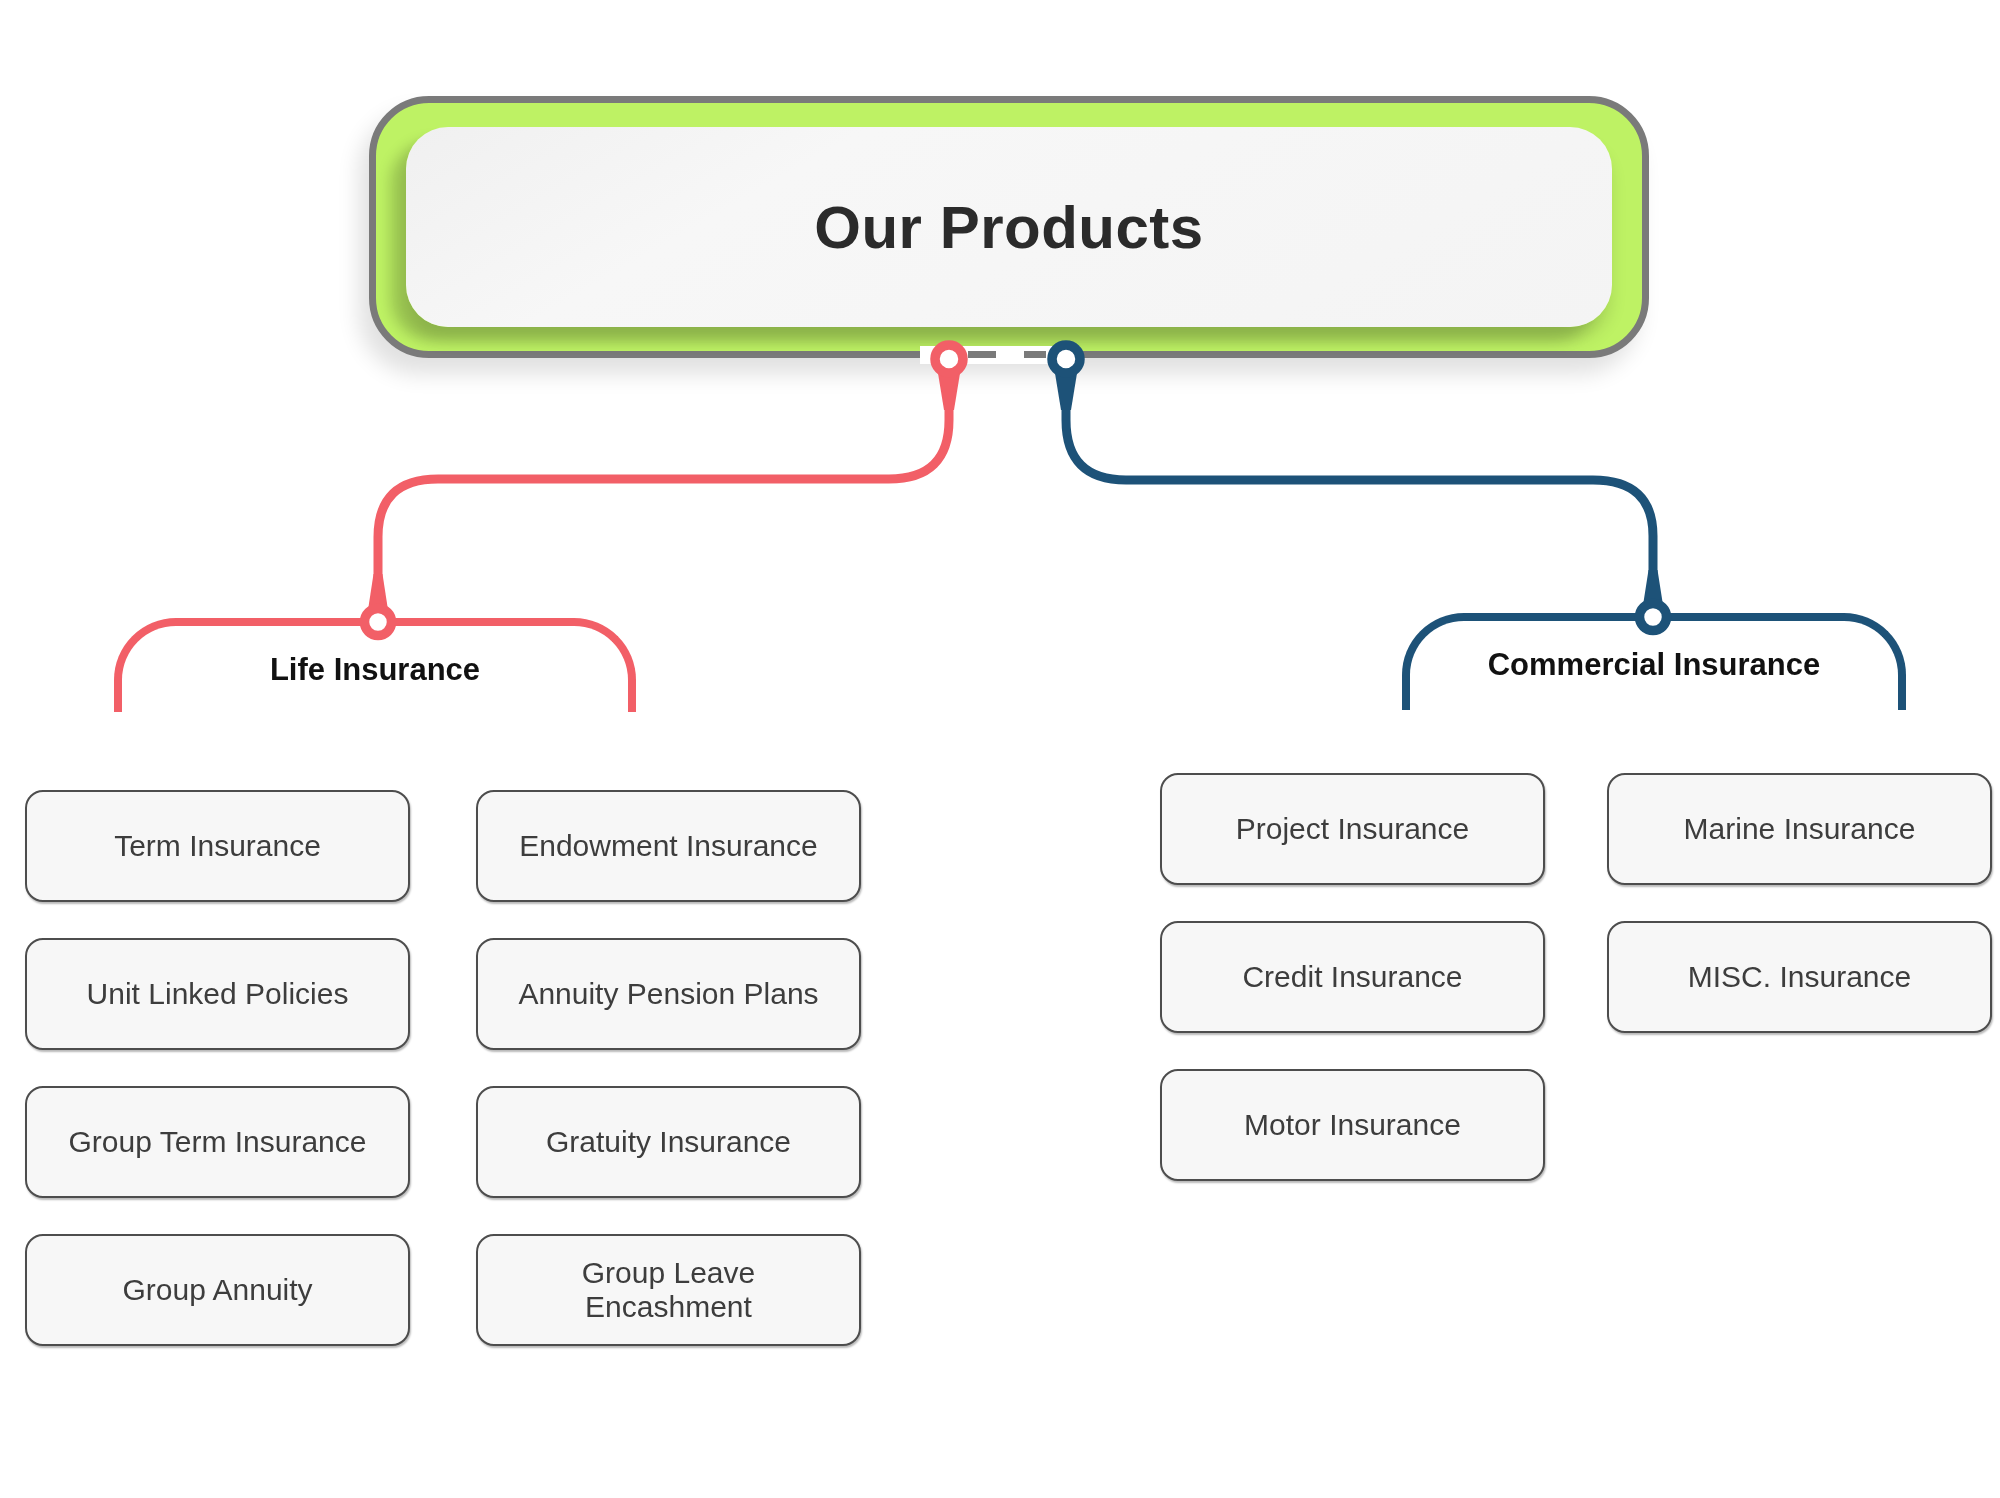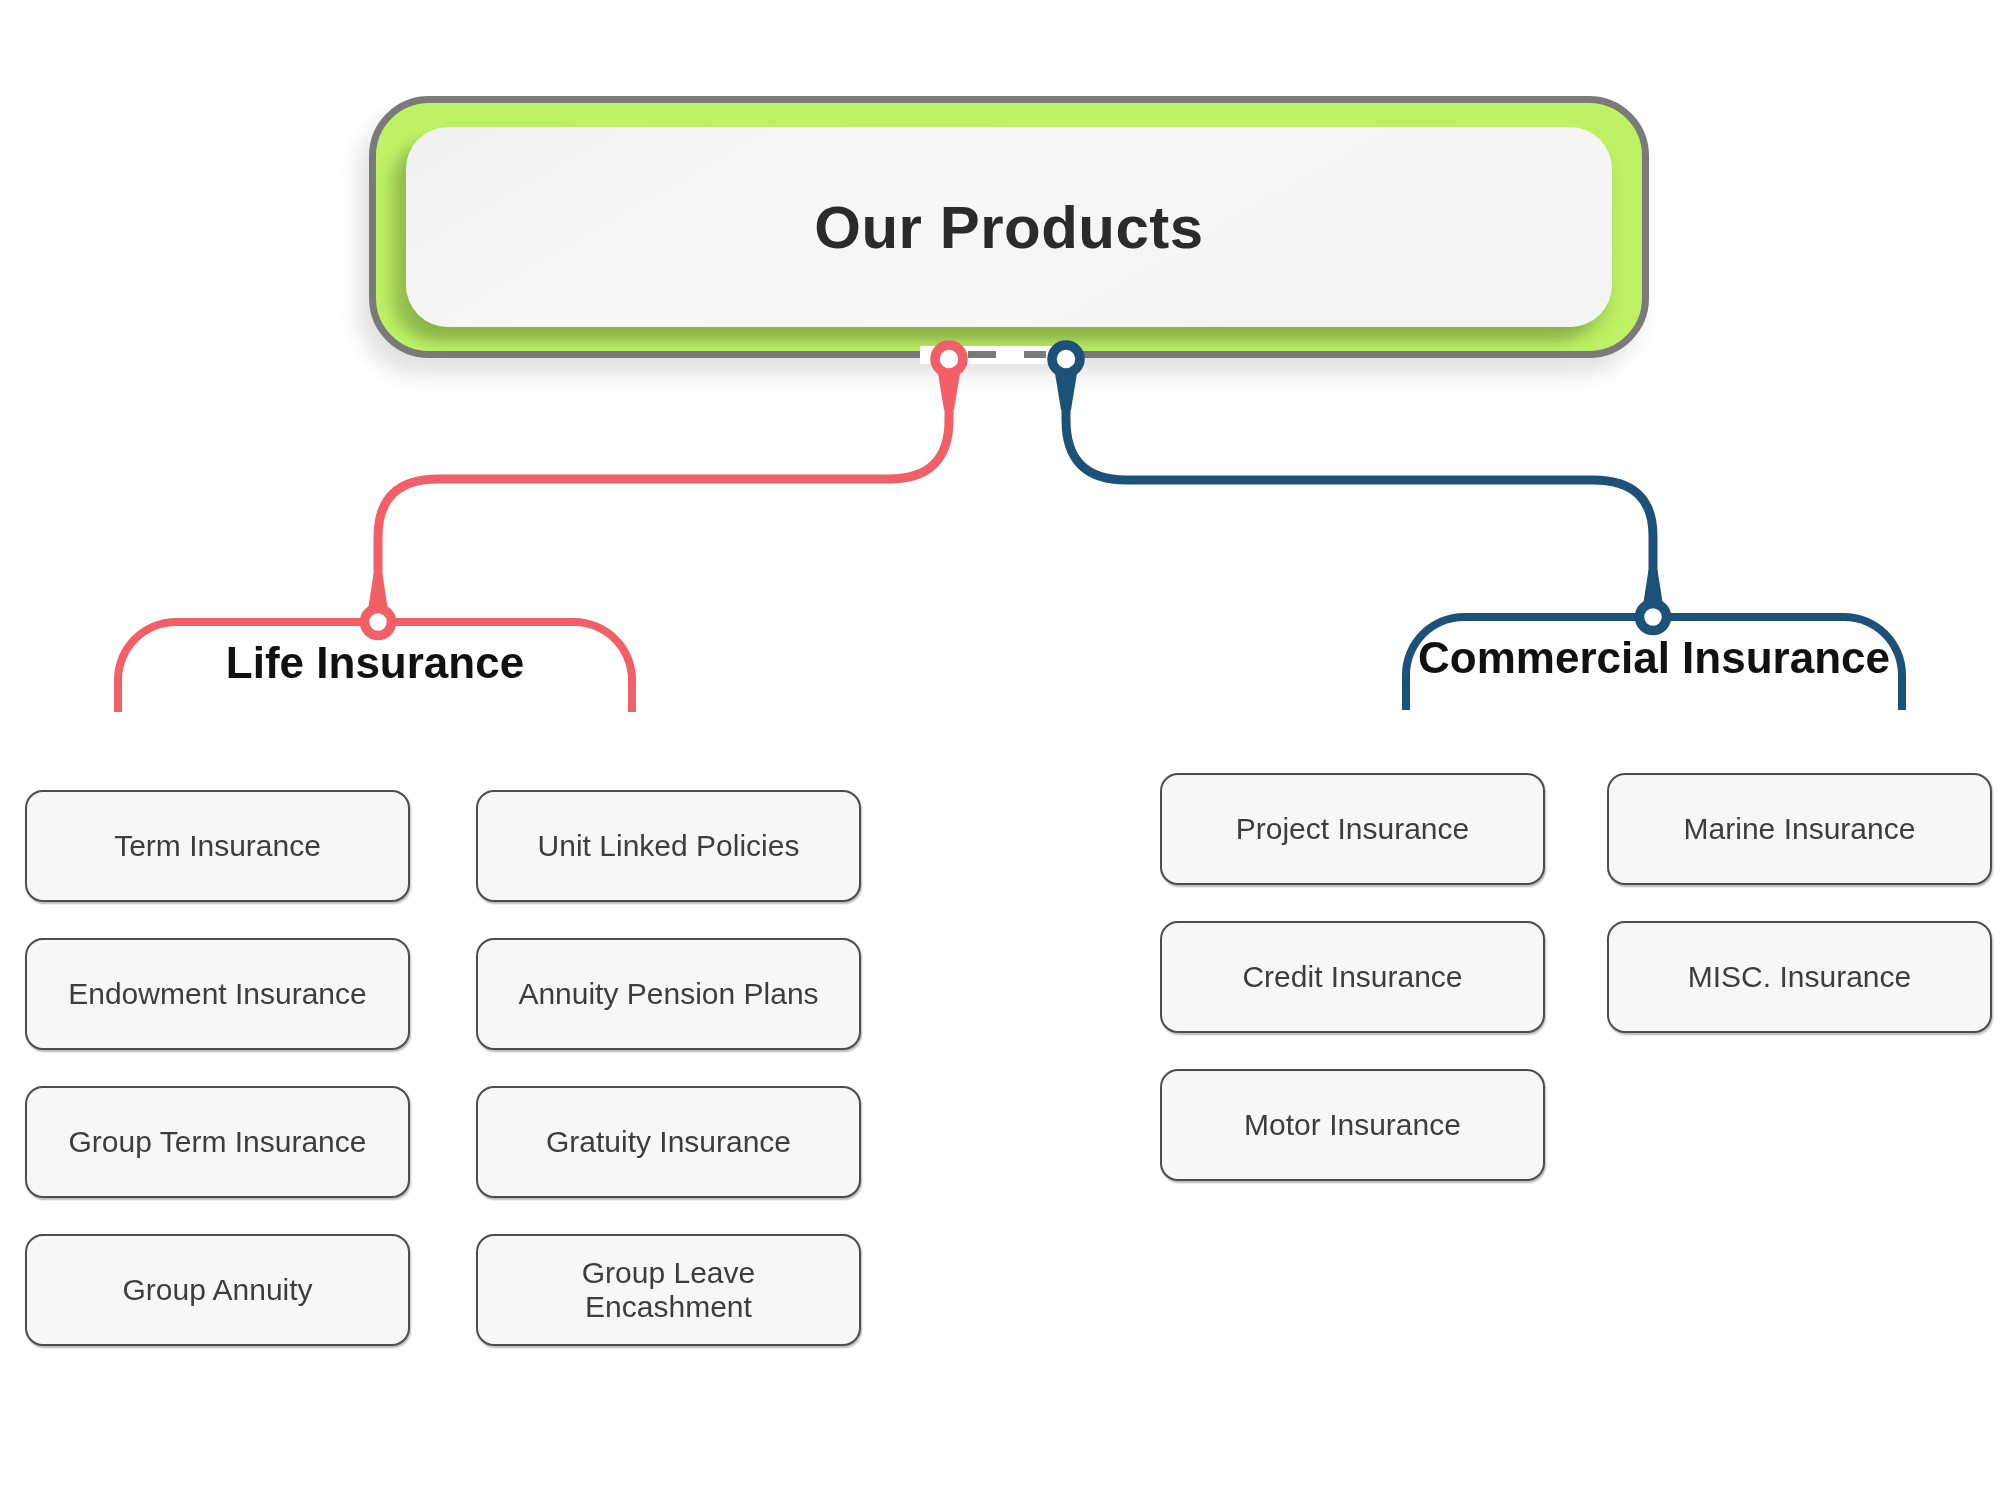--- a/index.html
+++ b/index.html
@@ -77,24 +77,24 @@
   }
   .group-box.life {
     left: 114px; top: 618px; width: 522px; height: 94px;
     border-color: var(--life);
   }
   .group-box.commercial {
     left: 1402px; top: 613px; width: 504px; height: 97px;
     border-color: var(--commercial);
   }
   .group-box .group-label {
-    font-size: 44px;
+    font-size: 31px;
     font-weight: bold;
     color: var(--group-text);
-    margin-top: 12px;
+    margin-top: 26px;
     white-space: nowrap;
   }
 
   
   .product-grid {
     position: absolute;
     display: grid;
     z-index: 3;
   }
   .product-grid.life-grid {
@@ -155,24 +155,24 @@
 
 <div class="group-box life">
   <div class="group-label">Life Insurance</div>
 </div>
 
 <div class="product-grid life-grid">
   <div class="product-box">
     <span>Term Insurance</span>
   </div>
   <div class="product-box">
+    <span>Endowment Insurance</span>
+  </div>
+  <div class="product-box">
     <span>Unit Linked Policies</span>
-  </div>
-  <div class="product-box">
-    <span>Endowment Insurance</span>
   </div>
   <div class="product-box">
     <span>Annuity Pension Plans</span>
   </div>
   <div class="product-box">
     <span>Group Term Insurance</span>
   </div>
   <div class="product-box">
     <span>Gratuity Insurance</span>
   </div>

